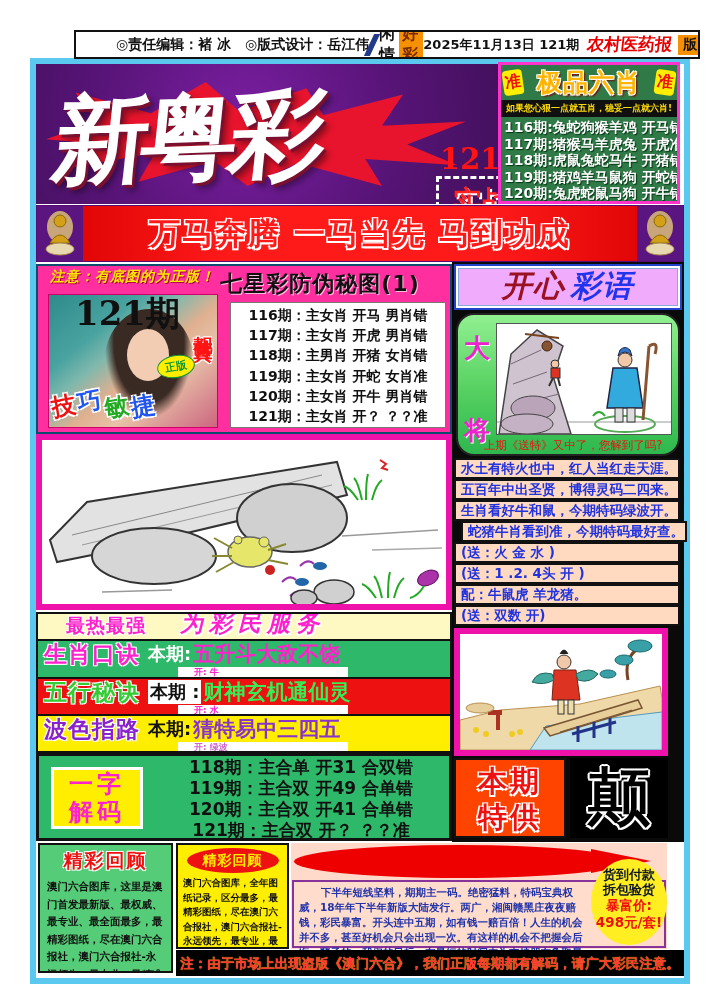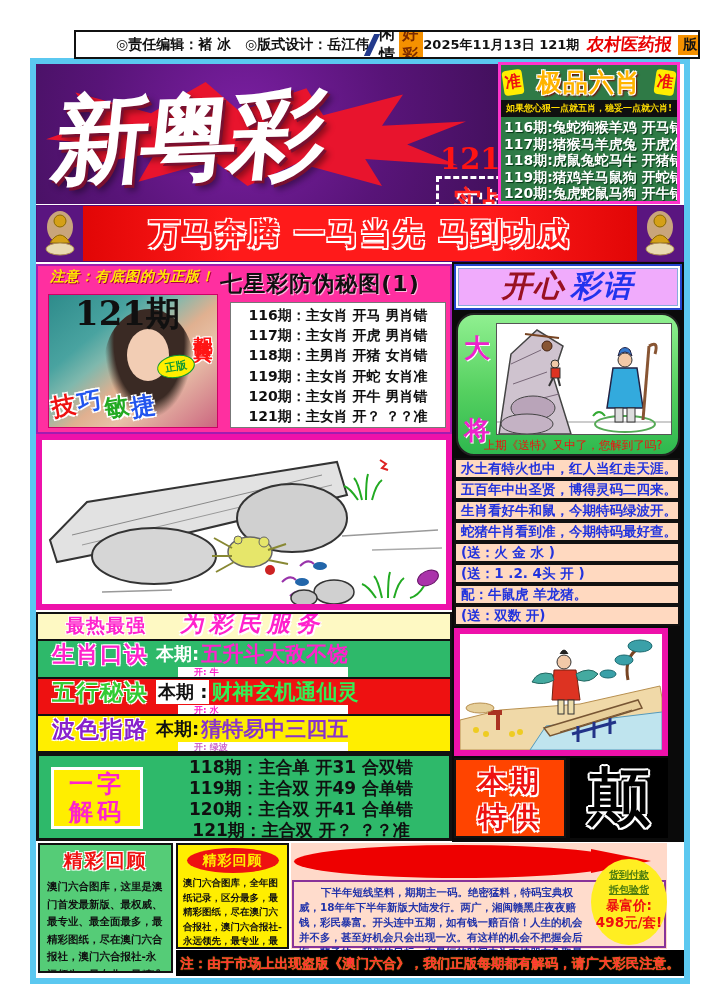--- a/index.html
+++ b/index.html
@@ -48,21 +48,21 @@
   .jp-lines { padding:2px 3px; }
   .jp-line { color:#fff; font-size:14px; font-weight:900; line-height:16.5px; white-space:nowrap; text-shadow:1px 1px 1px #003311; }
 
   
   .banner { left:36px; top:205px; width:648px; height:57px; background:linear-gradient(90deg,#d80000,#ff1a1a 30%,#ff1a1a 70%,#d80000); border:1px solid #550a77; display:flex; align-items:center; }
   .buddha-cell { width:46px; height:55px; background:#5a1580; flex:none; display:flex; align-items:center; justify-content:center; }
   .banner-text { flex:1; text-align:center; font-size:31px; font-weight:900; color:#ff1a1a; letter-spacing:2px;
                  text-shadow:-1.5px -1.5px 0 #fff,1.5px -1.5px 0 #fff,-1.5px 1.5px 0 #fff,1.5px 1.5px 0 #fff; white-space:nowrap; }
 
   
-  .qixing { left:36px; top:264px; width:416px; height:170px; background:#ff2fa0; border:2px solid #a21caf; overflow:hidden;padding-left:44px; }
+  .qixing { left:36px; top:264px; width:416px; height:170px; background:#ff2fa0; border:2px solid #0c4a6e; overflow:hidden;padding-left:44px; }
   .qx-notice { left:12px; top:2px; color:#ffe800; font-size:14px; font-weight:900; font-style:italic; letter-spacing:1px; text-shadow:1px 1px 0 #aa0044; }
   .qx-title { left:152px; top:3px; width:260px; text-align:center; color:#101010; font-size:22px; font-weight:900; letter-spacing:1px; text-shadow:1px 1px 0 #ffffffaa; }
   .qx-photo { left:10px; top:28px; width:170px; height:134px; overflow:hidden; border:1px solid #cc0066;
               background:linear-gradient(140deg,#2e8b8b 0%,#49a3a0 28%,#7fb8ad 40%,#e0b090 55%,#e8c2a8 68%,#cc6680 100%); }
   .qx-hair { left:55px; top:14px; width:90px; height:110px; background:radial-gradient(ellipse at 50% 30%, #3a2a24 0%, #3a2a24 55%, transparent 70%); border-radius:50%; }
   .qx-face { left:78px; top:34px; width:42px; height:52px; background:#f2cdb4; border-radius:50%; }
   .qx-issue { left:26px; top:-4px; color:#101010; font-family:"DejaVu Serif","Liberation Serif",serif; font-size:34px; font-weight:bold; }
   .qx-vert { right:0px; top:26px; writing-mode:vertical-rl; color:#ff1414; font-size:19px; font-weight:900; letter-spacing:2px;
              text-shadow:-1px -1px 0 #fff,1px -1px 0 #fff,-1px 1px 0 #fff,1px 1px 0 #fff; }
   .qx-slogan { left:2px; top:88px; font-size:24px; font-weight:900; transform:rotate(-10deg); letter-spacing:2px;
@@ -80,21 +80,21 @@
   .svc-bar { left:36px; top:612px; width:416px; height:29px; background:#fef9c3; border:2px solid #111; display:flex; align-items:flex-end; overflow:hidden; }
   .svc-l { margin-left:28px; color:#ff22cc; font-size:19px; font-weight:900; letter-spacing:1px;
            text-shadow:-1px -1px 0 #fff,1px -1px 0 #fff,-1px 1px 0 #fff,1px 1px 0 #fff; }
   .svc-r { margin-left:34px; color:#ff22cc; font-size:23px; font-weight:900; font-style:italic; letter-spacing:6px;
            text-shadow:-1.5px -1.5px 0 #fff,1.5px -1.5px 0 #fff,-1.5px 1.5px 0 #fff,1.5px 1.5px 0 #fff; }
   .svc-row { left:36px; width:416px; border:2px solid #111; border-top:none; overflow:hidden; }
   .row1 { top:641px; height:38px; background:#2eb96a; }
   .row2 { top:679px; height:37px; background:#ee1111; }
   .row3 { top:716px; height:37px; background:#ffee00; }
   .svc-main { display:flex; align-items:center; height:24px; margin-top:1px; }
-  .svc-label { margin-left:14px; font-size:23px; font-weight:900; letter-spacing:1px;
+  .svc-label { margin-left:6px; font-size:23px; font-weight:900; letter-spacing:1px;
                text-shadow:-1px -1px 0 #fff,1px -1px 0 #fff,-1px 1px 0 #fff,1px 1px 0 #fff; }
   .l1 { color:#ff22cc; } .l2 { color:#33cc33; } .l3 { color:#8822cc; }
   .svc-prefix { margin-left:8px; font-size:18px; font-weight:900; }
   .p1 { color:#fff; } .p2 { color:#111; background:#fff; padding:0 2px; } .p3 { color:#111; }
   .svc-value { margin-left:2px; font-size:21px; font-weight:900; }
   .v1 { color:#ff22cc; } .v2 { color:#33ee55; } .v3 { color:#8833cc; }
   .svc-strip { margin:1px auto 0 140px; width:170px; height:11px; background:#fff; font-size:9px; font-weight:900; text-align:left; padding-left:16px; line-height:11px; }
   .s1 { color:#ff22cc; } .s2 { color:#ff22cc; } .s3 { color:#cc66cc; }
 
   
@@ -114,21 +114,21 @@
               color:#ffee00; font-size:14px; font-weight:900; text-align:center; line-height:25px; letter-spacing:1px; }
   .ry-text { padding:3px 5px; color:#101010; font-size:9.5px; font-weight:900; line-height:14.5px; }
 
   
   .promo { left:291px; top:843px; width:376px; height:106px; background:#ffd9c9; overflow:visible; }
   .promo-ellipse { left:3px; top:2px; width:330px; height:33px; background:#ee0000; border-radius:50%; }
   .promo-tip { left:300px; top:6px; width:0; height:0; border-top:12px solid transparent; border-bottom:12px solid transparent; border-left:60px solid #ee0000; }
   .promo-box { left:1px; top:37px; width:374px; height:68px; background:#ffdccc; border:2px solid #883399; }
   .promo-text { padding:3px 5px; width:302px; color:#2233aa; font-size:10.5px; font-weight:900; line-height:15px; text-indent:22px; }
   .cod { left:300px; top:16px; width:76px; height:86px; background:#ffee22; border-radius:50%; text-align:center; padding-top:8px; z-index:5; }
-  .cod-l { color:#4d7c0f; font-size:10px; font-weight:900; line-height:15px;text-decoration:underline; }
+  .cod-l { color:#0f172a; font-size:13px; font-weight:900; line-height:15px; }
   .cod-p { color:#ee1111; font-size:13.5px; font-weight:900; line-height:17px; white-space:nowrap; }
 
   
   .footer-bar { left:176px; top:950px; width:508px; height:26px; background:#000; text-align:center; overflow:hidden; }
   .footer-text { color:#ff3333; font-size:13.5px; font-weight:900; line-height:26px; white-space:nowrap; text-shadow:0 0 1px #ffdd00; }
 
   
   .rc-backdrop { left:452px; top:262px; width:232px; height:580px; background:#0a0a0a; }
   .kaixin { left:454px; top:264px; width:228px; height:46px; background:#f0abfc; border:2px solid #2244cc; box-shadow:inset 0 0 0 2px #fff, inset 0 0 0 3px #88aadd;
             text-align:center; line-height:40px; }
@@ -352,21 +352,21 @@
         <path d="M152,22 q10,-6 6,8" fill="none" stroke="#885533" stroke-width="3"></path>
         <path d="M96,92 q6,-8 12,0" fill="none" stroke="#33aa33" stroke-width="2"></path>
       </svg>
     </div>
     <div class="abs c1-cap">上期《送特》又中了，您解到了吗?</div>
   </div>
 
   <div class="abs tip-line" style="top:458px;">水土有特火也中，红人当红走天涯。</div>
   <div class="abs tip-line" style="top:479px;">五百年中出圣贤，博得灵码二四来。</div>
   <div class="abs tip-line" style="top:500px;">生肖看好牛和鼠，今期特码绿波开。</div>
-  <div class="abs tip-line" style="top:521px;">蛇猪牛肖看到准，今期特码最好查。</div>
+  <div class="abs tip-line" style="top:521px;margin-left:7px;">蛇猪牛肖看到准，今期特码最好查。</div>
   <div class="abs tip-line" style="top:542px;">(送：火 金 水 )</div>
   <div class="abs tip-line" style="top:563px;">(送：1 .2.  4头 开 )</div>
   <div class="abs tip-line" style="top:584px;">配：牛鼠虎 羊龙猪。</div>
   <div class="abs tip-line" style="top:605px;">(送：双数 开)</div>
 
   <div class="abs cartoon2">
     <svg width="202" height="116" viewBox="0 0 202 116">
       <polygon points="0,116 0,86 40,76 120,70 200,52 202,64 202,116" fill="#f0d9a8" stroke="#b89050"></polygon>
       <polygon points="70,116 86,92 202,78 202,116" fill="#bfe4ee" stroke="#5599bb"></polygon>
       <polygon points="84,94 178,66 182,74 90,102" fill="#e8cf9a" stroke="#775533" stroke-width="1.5"></polygon>

